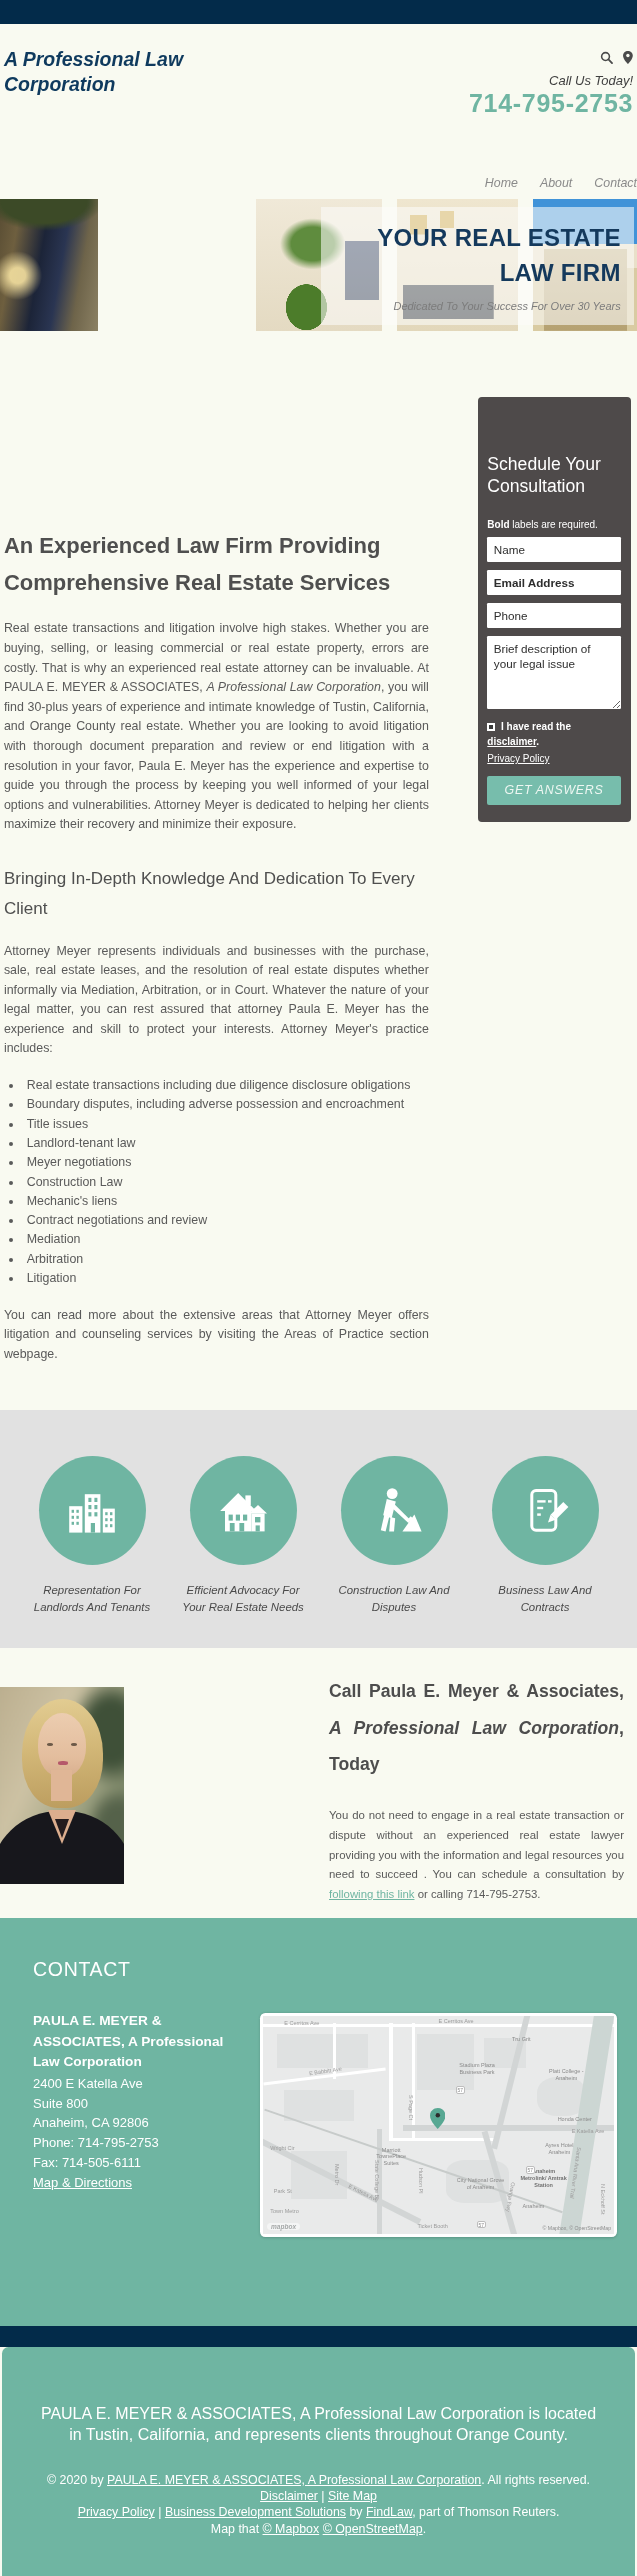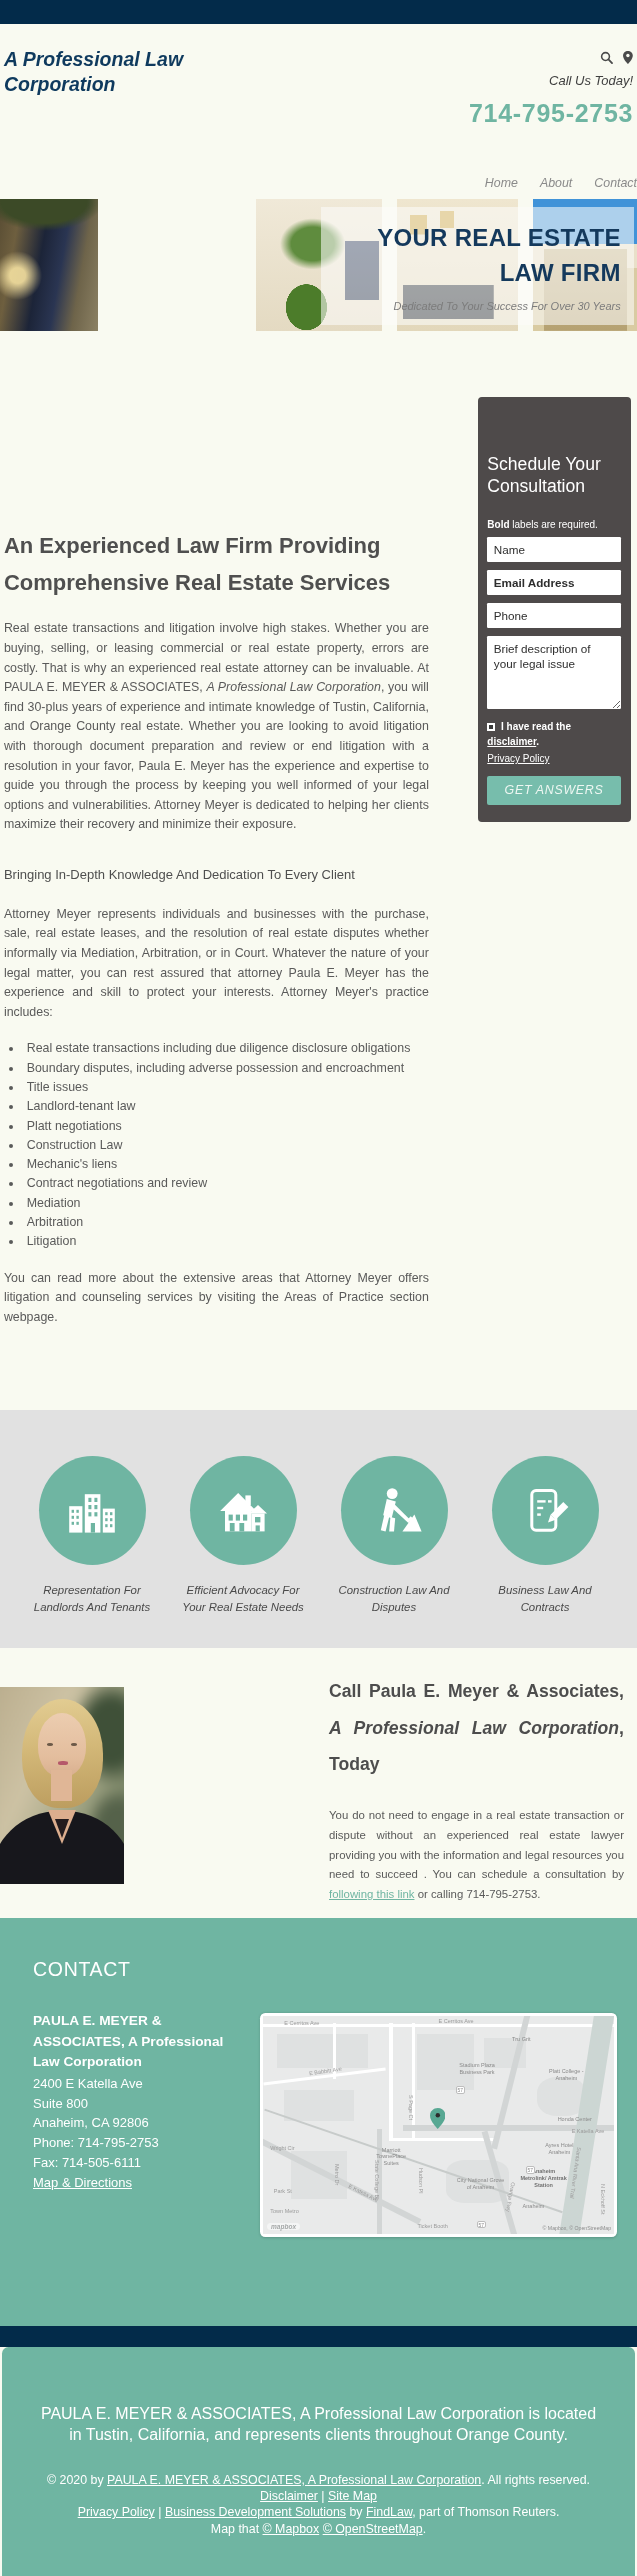--- a/index.html
+++ b/index.html
@@ -10,21 +10,21 @@
   .topbar { height:24px; background:#032b4a; }
 
   
   .header { position:relative; height:175px; background:#f9faf1; }
   .logo { position:absolute; left:3.9px; top:22px; width:235px; color:#0f3a5e; }
   .logo-caps { font-size:21.5px; font-weight:bold; line-height:1.22; letter-spacing:0.3px; }
   .logo-tag { font-size:19.5px; font-weight:bold; font-style:italic; line-height:1.25; margin-top:1.3px; }
   .header-right { position:absolute; right:3.9px; top:27px; text-align:right; }
   .hdr-icons { display:flex; justify-content:flex-end; gap:10.4px; margin-bottom:9px; }
   .hdr-icons svg { display:block; }
-  .call-us { font-size:13px; font-style:italic; color:#3f3f3f; margin-bottom:11px; }
+  .call-us { font-size:13px; font-style:italic; color:#3f3f3f; margin-bottom:1px; }
   .phone-big { font-size:25px; font-weight:bold; color:#6fb5a2; letter-spacing:0.7px; }
   .nav { position:absolute; right:0; bottom:9px; display:flex; gap:22px; }
   .nav-item { font-size:12.4px; font-style:italic; color:#8a8a8a; cursor:pointer; white-space:nowrap; }
 
   
   .hero { position:relative; height:132px; display:flex; gap:15px; background:#f9faf1; }
   .hero-panel { height:100%; }
   .hp1 { width:106px;
     background:
       radial-gradient(circle at 18% 58%, rgba(245,225,160,.9) 0 7%, rgba(245,225,160,0) 22%),
@@ -67,21 +67,21 @@
     justify-content:space-between; align-items:flex-end; padding:14.3px 13px 13px; }
   .hero-title { text-align:right; color:#14395c; font-weight:bold; font-size:24px; line-height:1.45; letter-spacing:0.3px; }
   .hero-sub { text-align:right; color:#7c7c7c; font-style:italic; font-size:11px; }
 
   
   .main-wrap { position:relative; height:1079px; background:#f9faf1; }
   .main-col { position:absolute; left:3.9px; top:197px; width:425px; }
   h1.page-h1 { width:391px; font-size:22px; font-weight:bold; color:#4f4f4f; line-height:1.67; }
   .body-p { margin-top:18px; font-size:12.4px; line-height:1.58; color:#5a5a5a; text-align:justify; }
   .em-it { font-style:italic; }
-  h2.page-h2 { margin-top:29px; font-size:13px; font-weight:400; color:#4f4f4f; line-height:1.75; width:417px; }
+  h2.page-h2 { margin-top:29px; font-size:17px; font-weight:400; color:#4f4f4f; line-height:1.75; width:417px; }
   ul.practice { margin-top:17px; padding-left:19.5px; }
   ul.practice li { font-size:12.4px; line-height:1.5; color:#5a5a5a; padding-left:3.3px; margin-bottom:0.7px; }
 
   
   .side-form { position:absolute; right:6.5px; top:66px; width:153px; background:#4e4a4a;
     border-radius:3.9px; padding:19.5px 9.8px 17px; color:#fff; }
   .sf-title { font-size:17.6px; font-weight:400; line-height:1.28;margin-top:36px; }
   .sf-req { margin-top:21px; font-size:10px; }
   .sf-req b { font-weight:bold; }
   .sf-input { display:block; width:100%; height:25px; border:none; border-radius:1.3px;
@@ -237,21 +237,21 @@
   <div class="main-col">
     <h1 class="page-h1">An Experienced Law Firm Providing Comprehensive Real Estate Services</h1>
     <p class="body-p"><span>Real estate transactions and litigation involve high stakes. Whether you are buying, selling, or leasing commercial or real estate property, errors are costly. That is why an experienced real estate attorney can be invaluable. At PAULA E. MEYER &amp; ASSOCIATES, </span><span class="em-it">A Professional Law Corporation</span><span>, you will find 30-plus years of experience and intimate knowledge of Tustin, California, and Orange County real estate. Whether you are looking to avoid litigation with thorough document preparation and review or end litigation with a resolution in your favor, Paula E. Meyer has the experience and expertise to guide you through the process by keeping you well informed of your legal options and vulnerabilities. Attorney Meyer is dedicated to helping her clients maximize their recovery and minimize their exposure.</span></p>
     <h2 class="page-h2">Bringing In-Depth Knowledge And Dedication To Every Client</h2>
     <p class="body-p">Attorney Meyer represents individuals and businesses with the purchase, sale, real estate leases, and the resolution of real estate disputes whether informally via Mediation, Arbitration, or in Court. Whatever the nature of your legal matter, you can rest assured that attorney Paula E. Meyer has the experience and skill to protect your interests. Attorney Meyer's practice includes:</p>
     <ul class="practice">
       <li>Real estate transactions including due diligence disclosure obligations</li>
       <li>Boundary disputes, including adverse possession and encroachment</li>
       <li>Title issues</li>
       <li>Landlord-tenant law</li>
-      <li>Platt negotiations</li>
+      <li>Meyer negotiations</li>
       <li>Construction Law</li>
       <li>Mechanic's liens</li>
       <li>Contract negotiations and review</li>
       <li>Mediation</li>
       <li>Arbitration</li>
       <li>Litigation</li>
     </ul>
     <p class="body-p">You can read more about the extensive areas that Attorney Meyer offers litigation and counseling services by visiting the Areas of Practice section webpage.</p>
   </div>
 </div>

